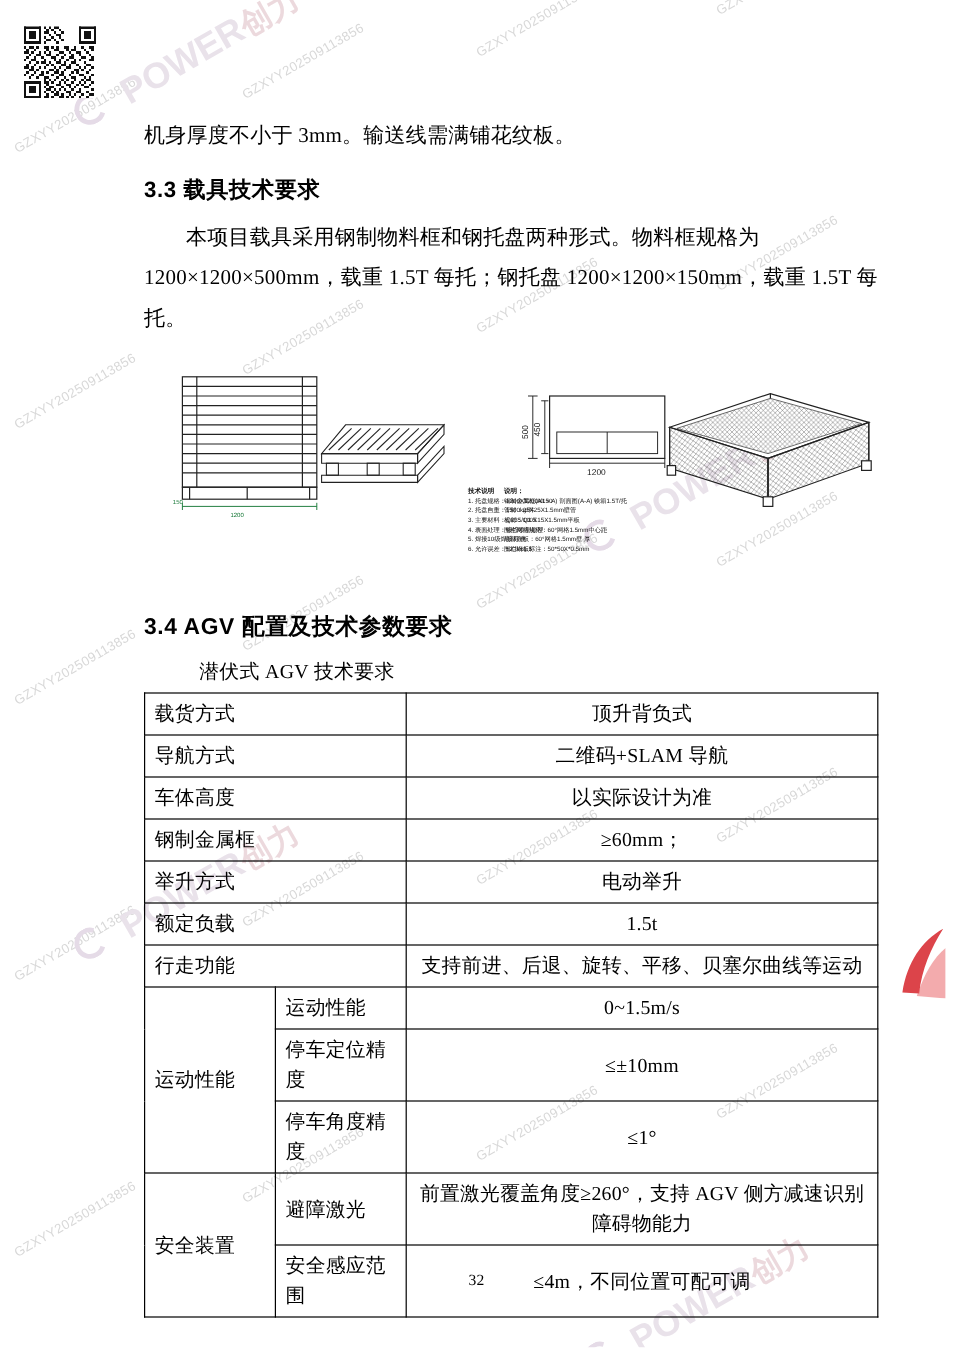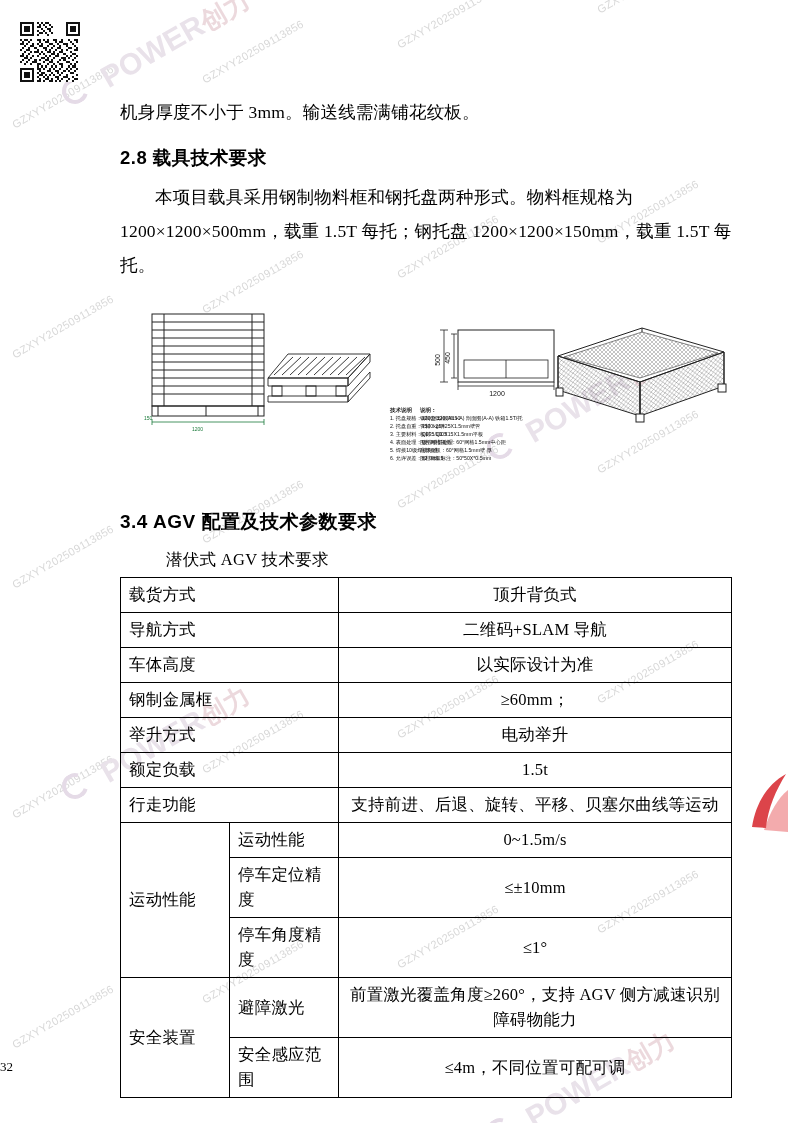--- a/index.html
+++ b/index.html
@@ -135,20 +135,21 @@
   td.c1 { width: 88px; text-align: left; border-radius: 23px; }
   td.c2 { width: 130px; text-align: left; }
   td.c12 { width: 218px; text-align: left; }
   td.val { text-align: center; }
 
   .pagenum {
     position: absolute;
     bottom: 48px;
     left: 0;
     width: 794px;
+    text-align: center;
     font-size: 13px;
     font-family: "Liberation Serif", serif;
   }
 
   
   .red-mark {
     position: absolute;
     right: 6px;
     top: 772px;
     width: 46px;
@@ -414,21 +415,21 @@
       <rect x="19" y="28" width="1" height="1"></rect>
       <rect x="22" y="28" width="1" height="1"></rect>
       <rect x="25" y="28" width="1" height="1"></rect>
   </g>
 </svg>
 
 <div class="page">
 
   <div class="body-line">机身厚度不小于 3mm。输送线需满铺花纹板。</div>
 
-  <h3 class="heading">2.8 载具技术要求</h3>
+  <h3 class="heading">3.3 载具技术要求</h3>
 
   <p class="para">本项目载具采用钢制物料框和钢托盘两种形式。物料框规格为 1200×1200×500mm，载重 1.5T 每托；钢托盘 1200×1200×150mm，载重 1.5T 每托。</p>
 
   <div class="figure">
 
     <svg class="fig-part" style="left:24px; top:10px;" width="130" height="125" viewBox="0 0 130 125">
       <rect x="8" y="6" width="112" height="92" fill="none" stroke="#222" stroke-width="1"></rect>
       <g stroke="#222" stroke-width="1">
         <line x1="8" y1="14" x2="120" y2="14"></line>
         <line x1="8" y1="22" x2="120" y2="22"></line>

